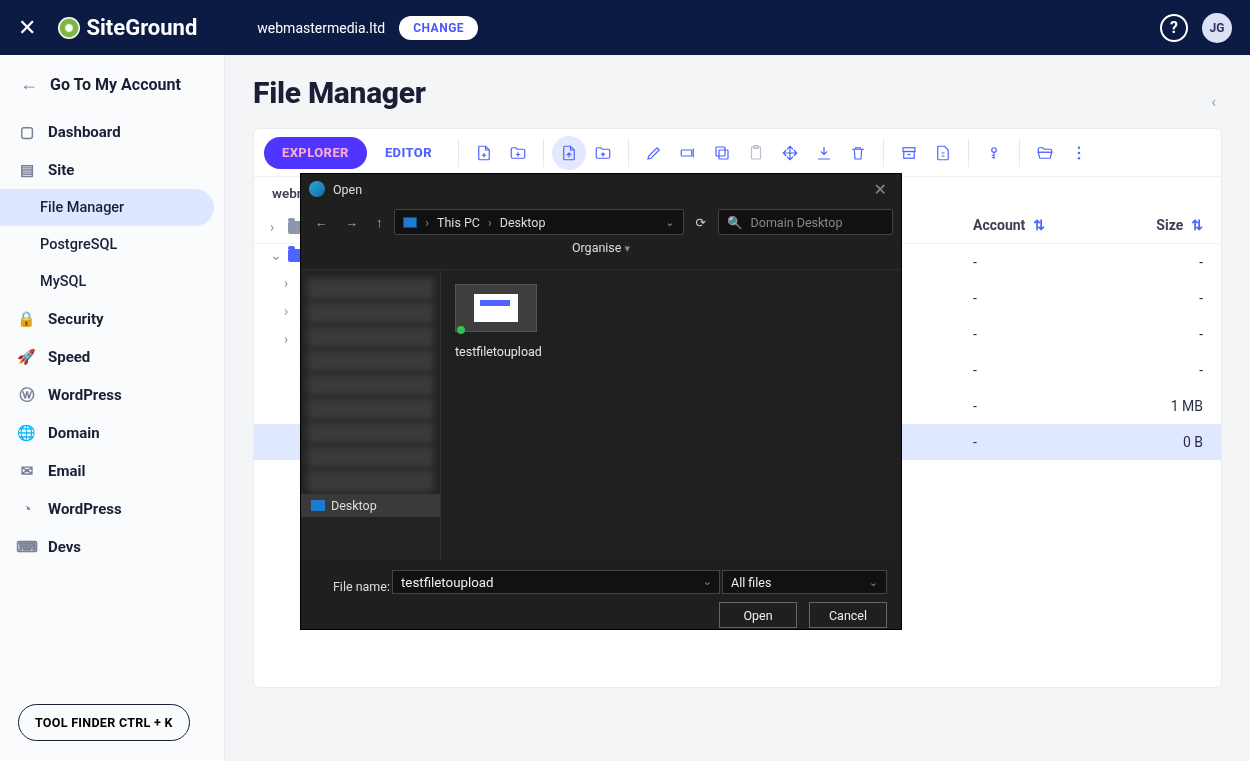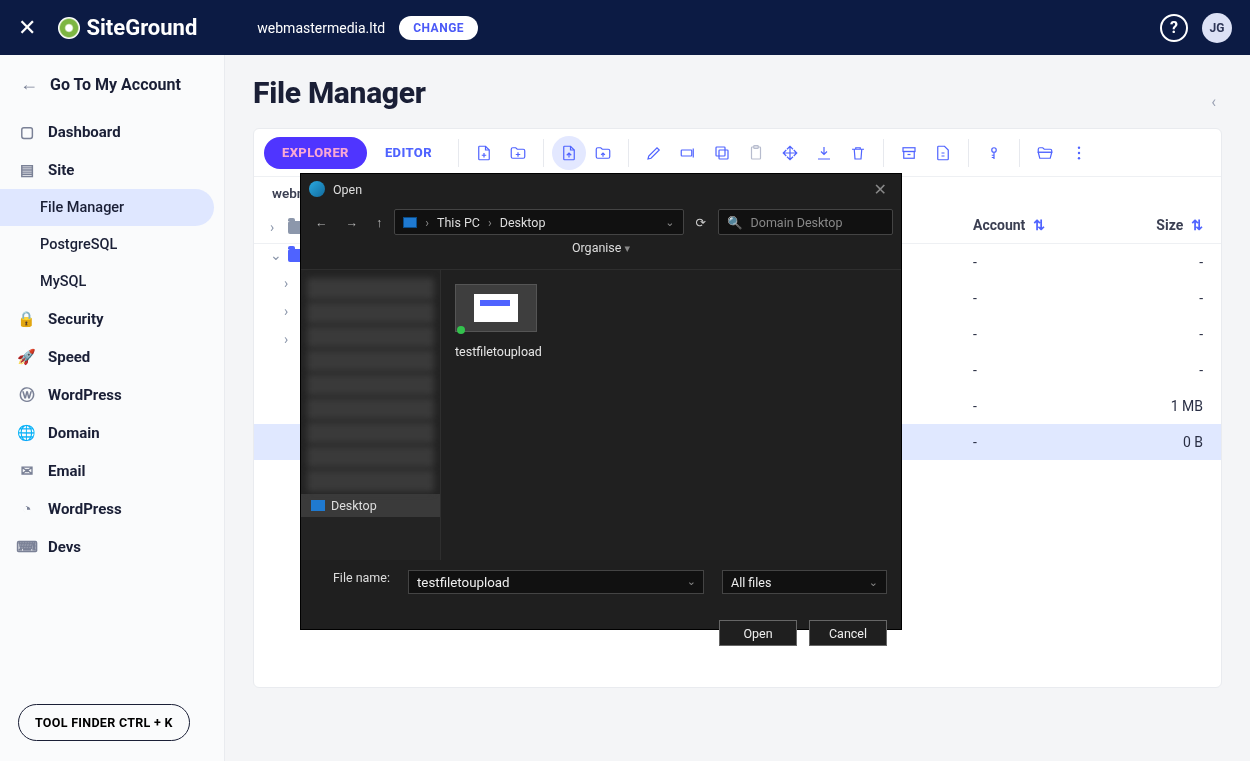--- a/index.html
+++ b/index.html
@@ -81,21 +81,21 @@
   .dlg-side .blur{ height:22px; margin:2px 6px; background:#3a3a3a; filter:blur(3px); border-radius:3px;}
   .dlg-side .sel{ background:#3a3a3a; display:flex; align-items:center; gap:6px; padding:4px 10px; }
   .dlg-content{ flex:1; background:#202020; padding:14px; }
   .thumb{ width:82px; text-align:center; }
   .thumb .img{ width:82px; height:48px; background:#3e3e3e; border:1px solid #555; display:flex; align-items:center; justify-content:center; }
   .thumb .img .mini{ width:44px;height:28px;background:#fff; position:relative;}
   .thumb .img .mini::after{content:'';position:absolute;top:6px;left:6px;width:30px;height:6px;background:#4f63ff;}
   .thumb .dot{ width:8px;height:8px;border-radius:50%;background:#33c24d; position:relative; top:-6px; left:2px;}
   .thumb .lbl{ color:#e5e5e5; margin-top:4px; }
   .dlg-bottom{ padding:10px 14px 14px; }
-  .fn-row{ display:flex; align-items:flex-start; gap:18px; margin-bottom:26px;}
+  .fn-row{ display:flex; align-items:flex-end; gap:2px; margin-bottom:8px;}
   .fn-row label{ width:75px; text-align:right; color:#ddd;}
   .fn-input{ flex:1; background:#111; border:1px solid #444; height:24px; color:#eee; padding:0 8px;}
   .filter{ width:165px; background:#111; border:1px solid #444; height:24px; color:#eee; padding:0 8px; display:flex; align-items:center; justify-content:space-between;}
   .dlg-btns{ display:flex; justify-content:flex-end; gap:12px; }
   .dlg-btn{ width:78px; height:26px; border:1px solid #666; background:#1f1f1f; color:#eee; display:flex; align-items:center; justify-content:center; cursor:pointer;}
   .chev{ color:#888; font-size:11px;}
 
 </style>
 </head>
 <body>

